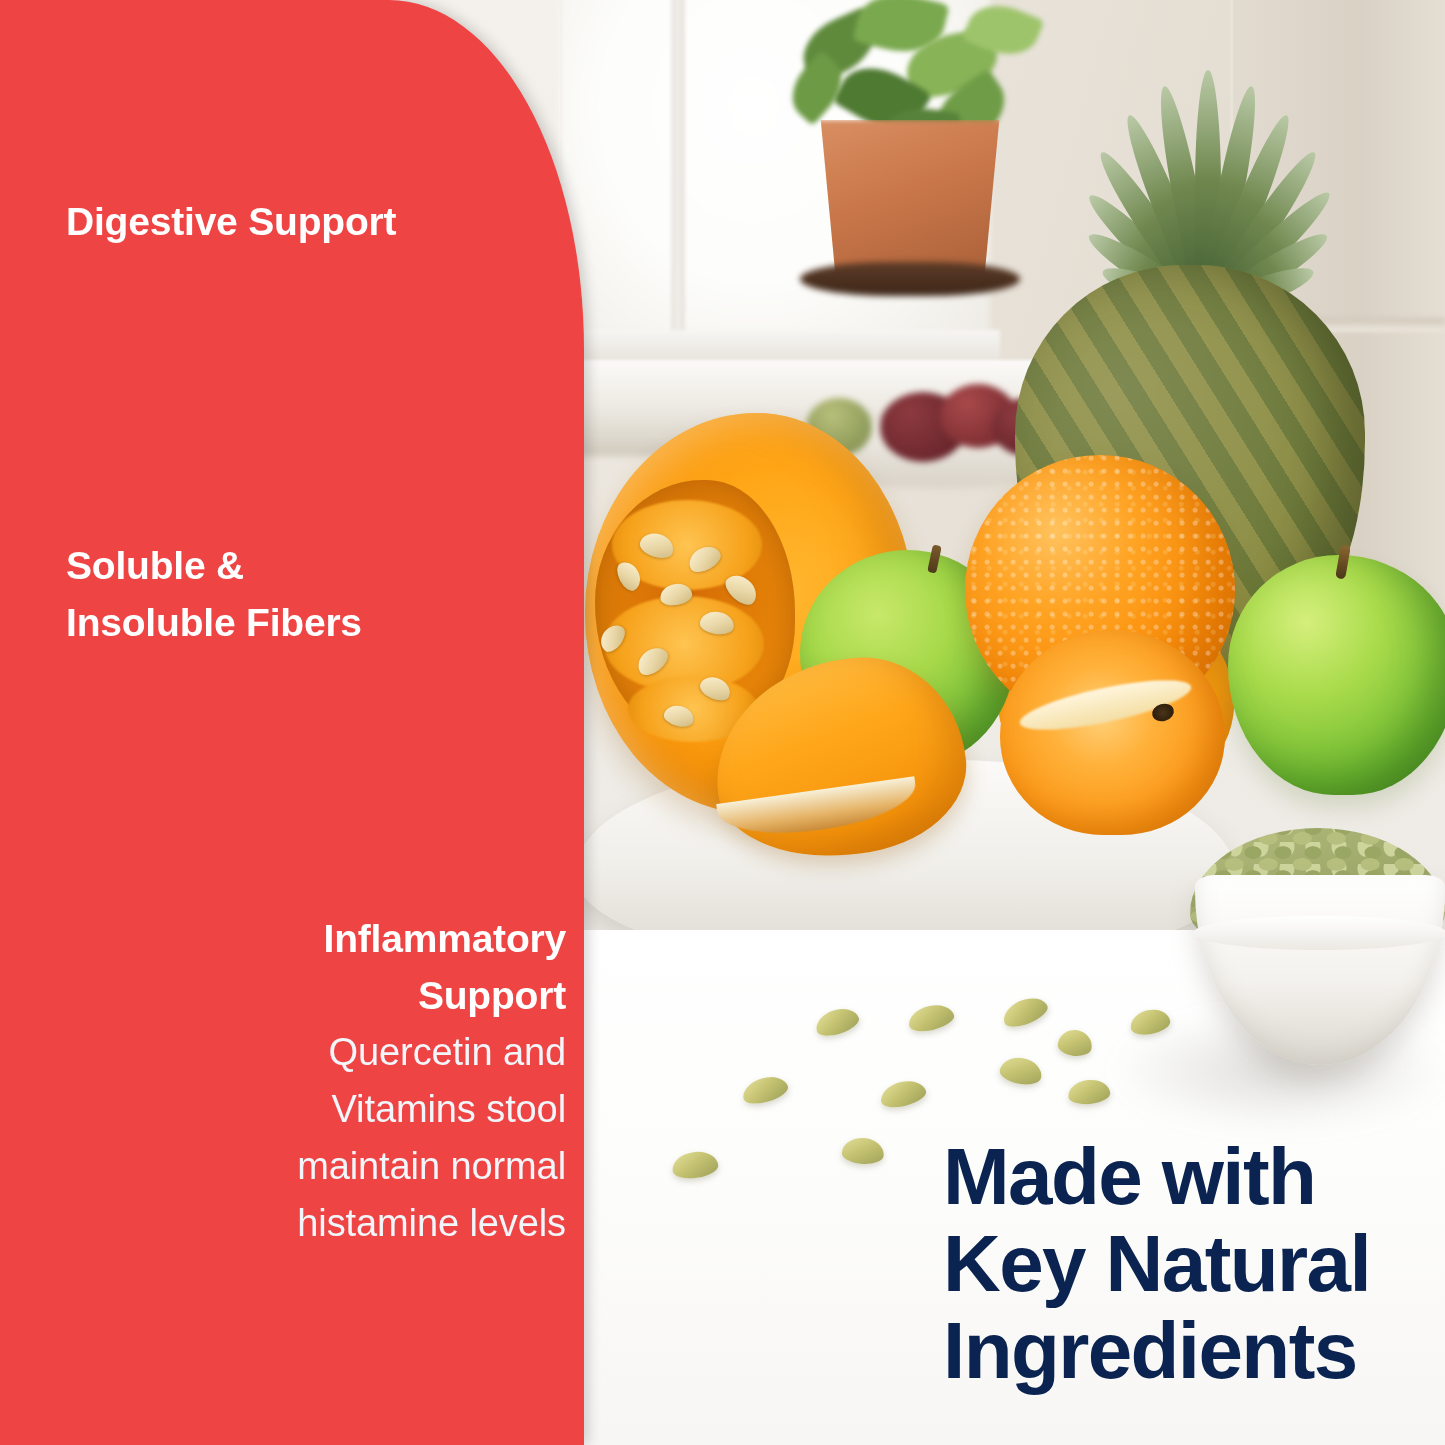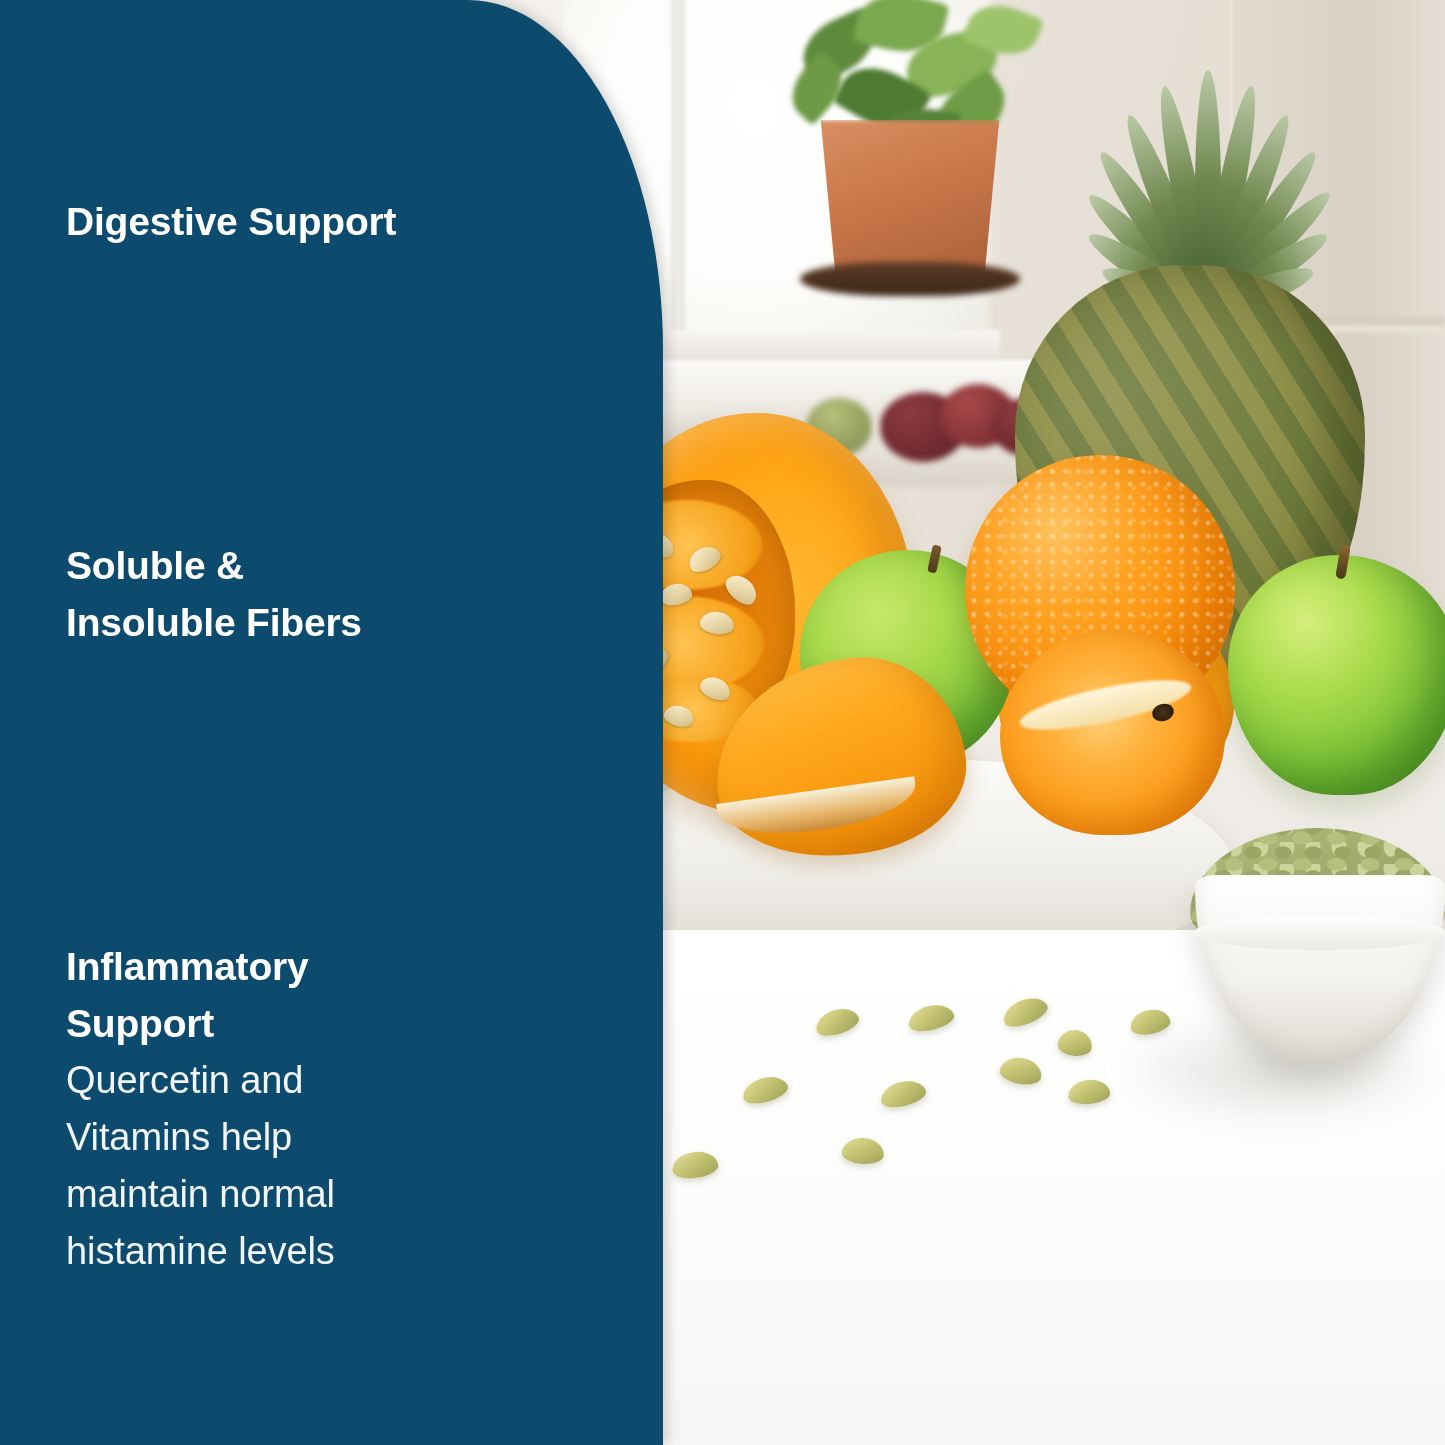--- a/index.html
+++ b/index.html
@@ -302,40 +302,40 @@
   }
   .counter-soft-shadow {
     position:absolute; left:1110px; top:1010px; width:340px; height:120px;
     background:radial-gradient(ellipse,rgba(150,146,136,.30),transparent 70%);
     filter:blur(12px);
   }
 
   
   .navy-panel {
     position:absolute; left:0; top:0;
-    width:663px; height:1445px;
-    background:#0c4a6e;
+    width:584px; height:1445px;
+    background:#ef4444;
     border-top-right-radius:195px 350px;
     box-shadow:4px 0 14px rgba(0,0,0,.18);
     z-index:5;
   }
 
   .panel-inner {
     position:absolute; left:66px; top:0;
     width:500px; height:1445px;
   }
 
   .feature {
     position:absolute;
     width:500px;
     color:#ffffff;
   }
   .feature-1 { top:193px; }
   .feature-2 { top:537px; }
-  .feature-3 { top:938px; }
+  .feature-3 { top:910px;text-align:right; }
 
   .feature-title {
     font-size:39px;
     font-weight:700;
     line-height:57px;
     letter-spacing:-0.2px;
     color:#ffffff;
     white-space:pre-line;
   }
   .feature-body {
@@ -505,22 +505,25 @@
 
       <div class="feature feature-2">
         <div class="feature-title">Soluble &amp;
 Insoluble Fibers</div>
       </div>
 
       <div class="feature feature-3">
         <div class="feature-title">Inflammatory
 Support</div>
         <div class="feature-body">Quercetin and
-Vitamins help
+Vitamins stool
 maintain normal
 histamine levels</div>
       </div>
 
     </div>
   </div>
 
+  <div class="headline">Made with
+Key Natural
+Ingredients</div>
 
 </div>
 
 </body></html>

